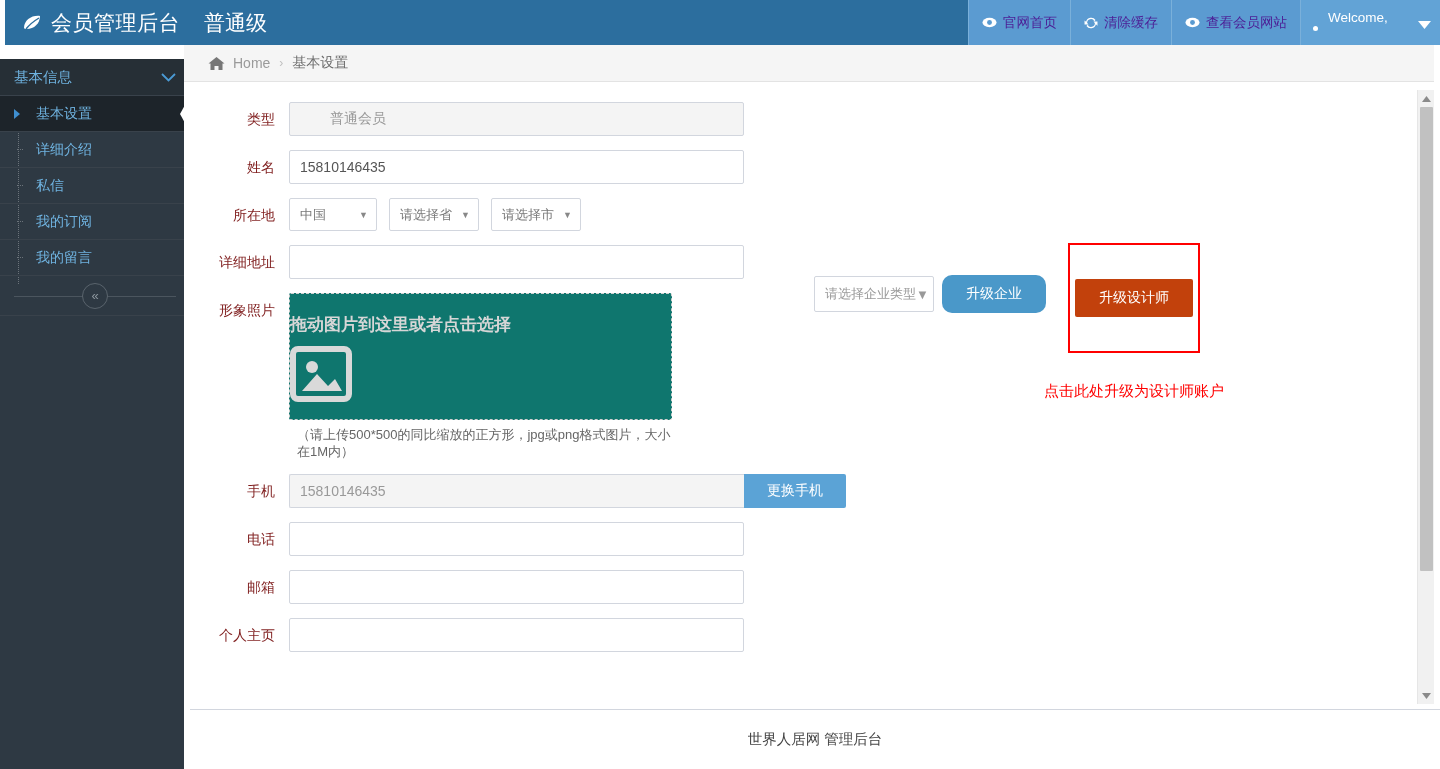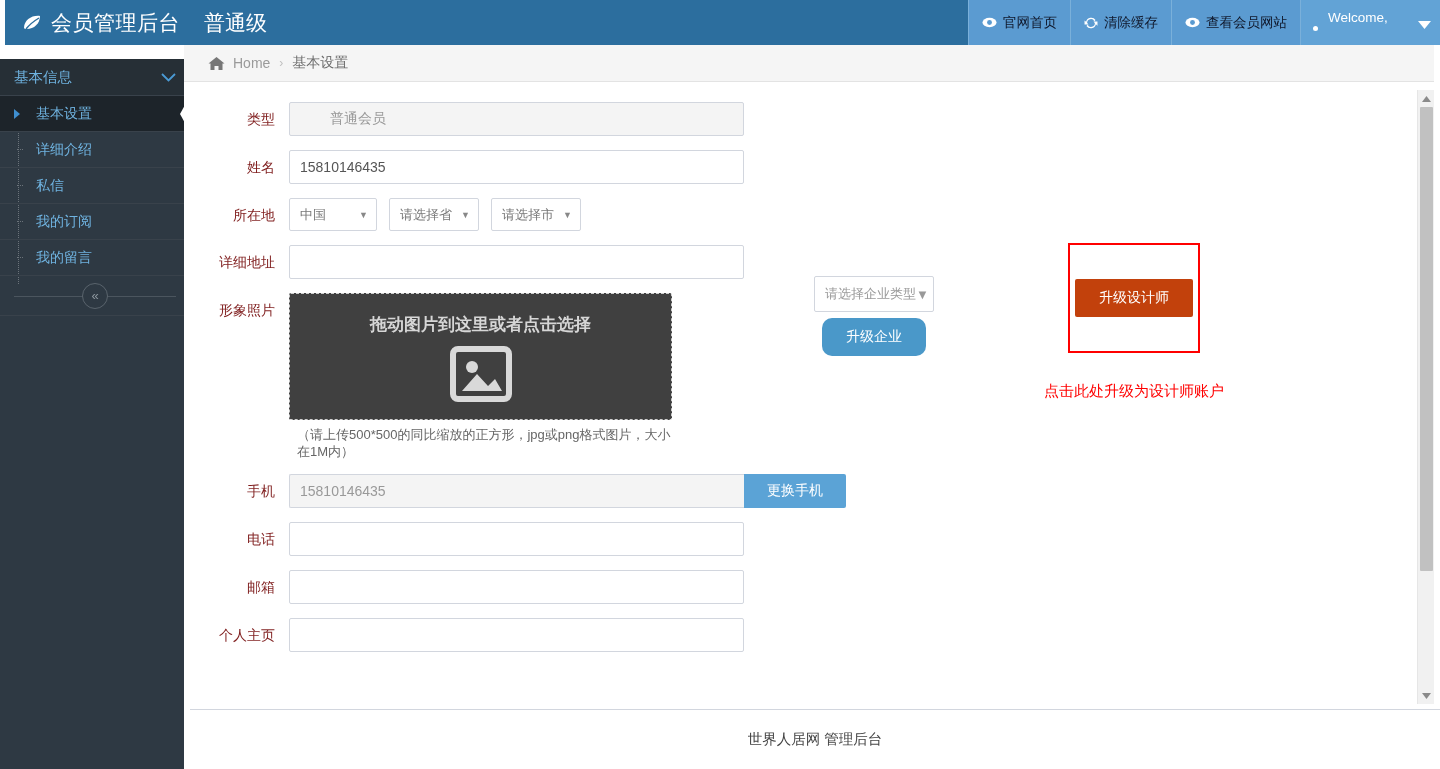--- a/index.html
+++ b/index.html
@@ -33,21 +33,21 @@
     white-space: nowrap;
   }
   .brand-level {
     color: #ffffff; font-size: 21px;
     margin-left: 24px; white-space: nowrap;
   }
   .nav-right { display: flex; align-items: stretch; flex: 1; }
   .nav-item {
     display: flex; align-items: center; justify-content: center;
     padding: 8px 13px;
-    color: #0f172a; font-size: 13.5px;
+    color: #4c1d95; font-size: 13.5px;
     border-left: 1px solid #7ab0da;
     white-space: nowrap; cursor: pointer;
   }
   .nav-item .ic { margin-right: 6px; display: inline-flex; align-items: center; }
   .nav-user {
     display: flex; align-items: center;
     padding: 0 14px 0 12px;
     border-left: 1px solid #7ab0da;
     background: #62a3d6;
     color: #ffffff; font-size: 13.5px;
@@ -187,36 +187,36 @@
   .sel-prov { width: 90px; }
   .sel-city { width: 90px; }
 
   
   .photo-row { display: flex; align-items: flex-start; }
   .photo-col { width: 383px; }
   .dropzone {
     width: 383px; height: 127px;
     border: 1px dashed #cfcfcf; border-radius: 2px;
     display: flex; flex-direction: column;
-    align-items: center; justify-content: center;
-    cursor: pointer; background: #404040;
+    justify-content: center;
+    cursor: pointer; background: #0f766e;
   }
   .dz-text {
     font-size: 17px; font-weight: bold;
     color: #d6d6d6; margin-top: 6px; margin-bottom: 10px;
   }
   .dz-hint {
     width: 383px; font-size: 13px; color: #666;
     line-height: 17px; padding: 6px 0 0 8px;
   }
 
   
   .upgrade {
     position: absolute; left: 630px; top: 187px;
-    display: flex; align-items: flex-start; flex-direction: column;
+    display: flex; align-items: flex-start;
   }
   .sel-biz {
     width: 120px; height: 36px;
     border: 1px solid #d2d6de; border-radius: 2px;
     background: #fff; display: flex; align-items: center;
     padding: 0 7px 0 10px; font-size: 13px; color: #999;
     cursor: pointer; overflow: hidden; white-space: nowrap;
     margin-top: 7px;
   }
   .btn {

